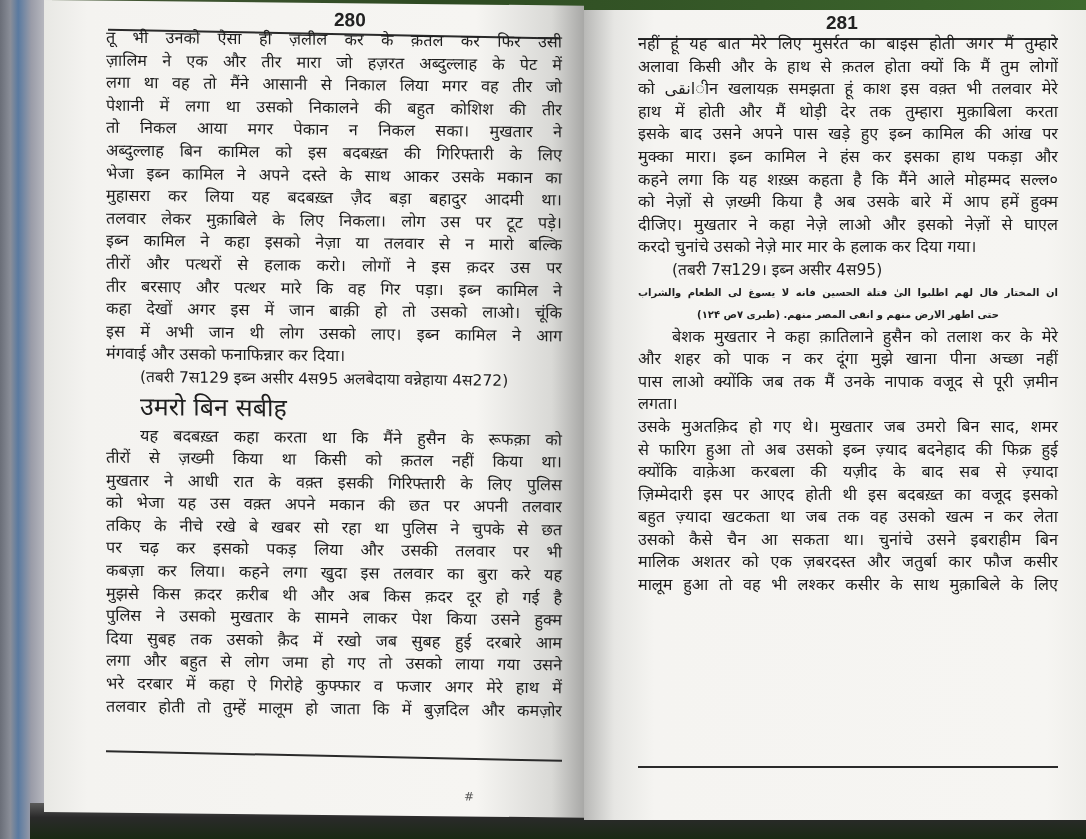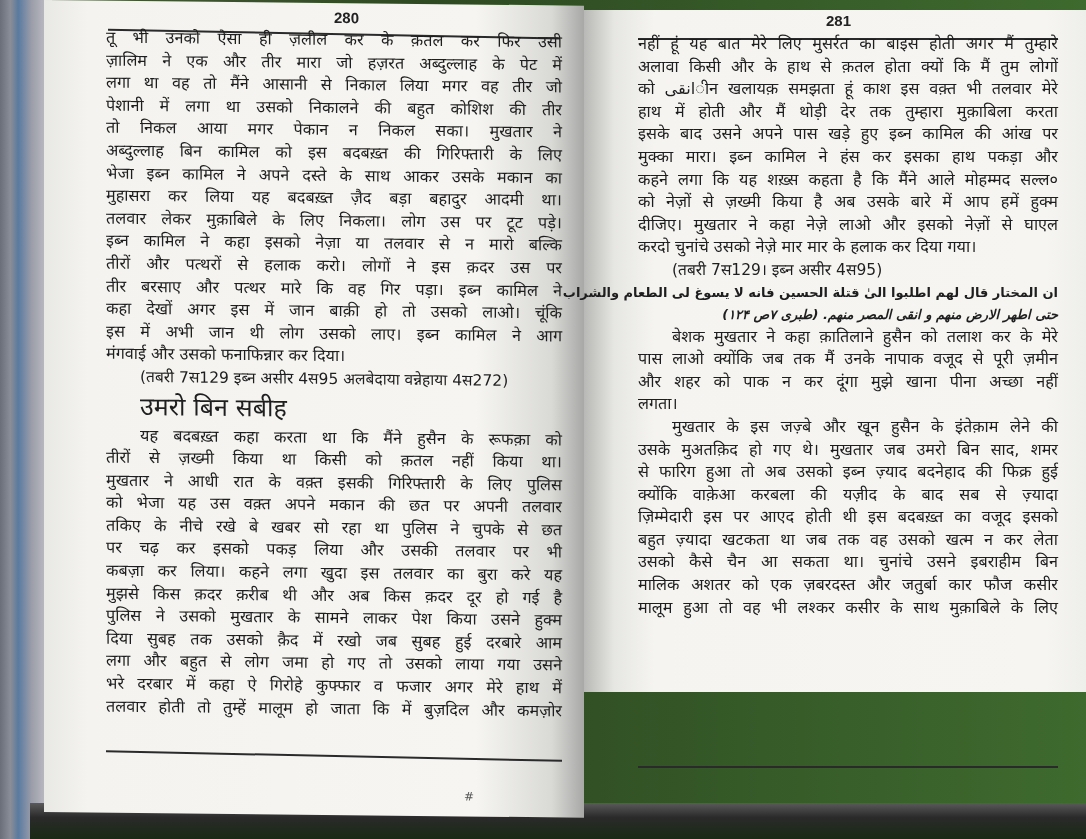--- a/index.html
+++ b/index.html
@@ -28,28 +28,28 @@
     color: #1c1c1c;
     box-sizing: border-box;
   }
   .page-left {
     left: 44px; top: 0; width: 540px; height: 812px;
     background: linear-gradient(90deg, #e8e8e4 0%, #f4f3f0 8%, #f6f5f2 80%, #d9d9d6 94%, #a8a8a6 100%);
     transform: skewY(0.6deg);
     transform-origin: left top;
   }
   .page-right {
-    left: 584px; top: 10px; width: 502px; height: 682px;
+    left: 584px; top: 10px; width: 502px; height: 810px;
     background: linear-gradient(90deg, #b8b8b6 0%, #e6e6e3 6%, #f5f4f1 14%, #f6f5f2 92%, #eeeeea 100%);
   }
   .page-num {
     position: absolute;
     font-family: "Liberation Sans", sans-serif;
     font-weight: bold;
-    font-size: 15px;
+    font-size: 19px;
     color: #222;
   }
   .rule {
     position: absolute; height: 2px; background: #2a2a2a;
   }
   .text-block {
     position: absolute;
     font-family: "DejaVu Sans", sans-serif;
     font-size: 16.2px;
     line-height: 22.6px;
@@ -68,27 +68,27 @@
     display: block;
     font-size: 25px;
     line-height: 36px;
     padding-left: 34px;
     white-space: nowrap;
   }
   .arabic {
     display: block;
     direction: rtl;
     font-family: "DejaVu Sans", sans-serif;
-    font-size: 13px;
+    font-size: 10px;
     line-height: 22px;
     white-space: nowrap;
     font-weight: bold;
   }
   .arabic.first { text-align: justify; text-align-last: justify; }
-  .arabic.second { text-align: right; font-style: italic; }
+  .arabic.second { text-align: center; }
   .mark {
     position: absolute; font-size: 12px; color: #555;
   }
 </style>
 </head>
 <body>
 
 <div class="scene">
   <div class="edge-left"></div>
   <div class="book-bottom"></div>
@@ -146,24 +146,23 @@
       <span class="line">इसके बाद उसने अपने पास खड़े हुए इब्न कामिल की आंख पर</span>
       <span class="line">मुक्का मारा। इब्न कामिल ने हंस कर इसका हाथ पकड़ा और</span>
       <span class="line">कहने लगा कि यह शख़्स कहता है कि मैंने आले मोहम्मद सल्ल०</span>
       <span class="line">को नेज़ों से ज़ख्मी किया है अब उसके बारे में आप हमें हुक्म</span>
       <span class="line">दीजिए। मुखतार ने कहा नेज़े लाओ और इसको नेज़ों से घाएल</span>
       <span class="line last">करदो चुनांचे उसको नेज़े मार मार के हलाक कर दिया गया।</span>
       <span class="line cite">(तबरी 7स129। इब्न असीर 4स95)</span>
       <span class="arabic first">ان المختار قال لهم اطلبوا الىٰ قتلة الحسين فانه لا يسوغ لى الطعام والشراب</span>
       <span class="arabic second">حتى اطهر الارض منهم و انقى المصر منهم. (طبرى ۷ص ۱۲۴)</span>
       <span class="line indent">बेशक मुखतार ने कहा क़ातिलाने हुसैन को तलाश कर के मेरे</span>
+      <span class="line">और शहर को पाक न कर दूंगा मुझे खाना पीना अच्छा नहीं</span>
       <span class="line">पास लाओ क्योंकि जब तक मैं उनके नापाक वजूद से पूरी ज़मीन</span>
-      <span class="line">और शहर को पाक न कर दूंगा मुझे खाना पीना अच्छा नहीं</span>
       <span class="line last">लगता।</span>
-      <span class="line indent">मुखतार के इस जज़्बे और खून हुसैन के इंतेक़ाम लेने की</span>
       <span class="line">उसके मुअतक़िद हो गए थे। मुखतार जब उमरो बिन साद, शमर</span>
       <span class="line">से फारिग हुआ तो अब उसको इब्न ज़्याद बदनेहाद की फिक्र हुई</span>
       <span class="line">क्योंकि वाक़ेआ करबला की यज़ीद के बाद सब से ज़्यादा</span>
       <span class="line">ज़िम्मेदारी इस पर आएद होती थी इस बदबख़्त का वजूद इसको</span>
       <span class="line">बहुत ज़्यादा खटकता था जब तक वह उसको खत्म न कर लेता</span>
       <span class="line">उसको कैसे  चैन आ सकता था। चुनांचे उसने इबराहीम बिन</span>
       <span class="line">मालिक अशतर को एक ज़बरदस्त और जतुर्बा कार फौज कसीर</span>
       <span class="line">मालूम हुआ तो वह भी लश्कर कसीर के साथ मुक़ाबिले के लिए</span>
     </div>
 

